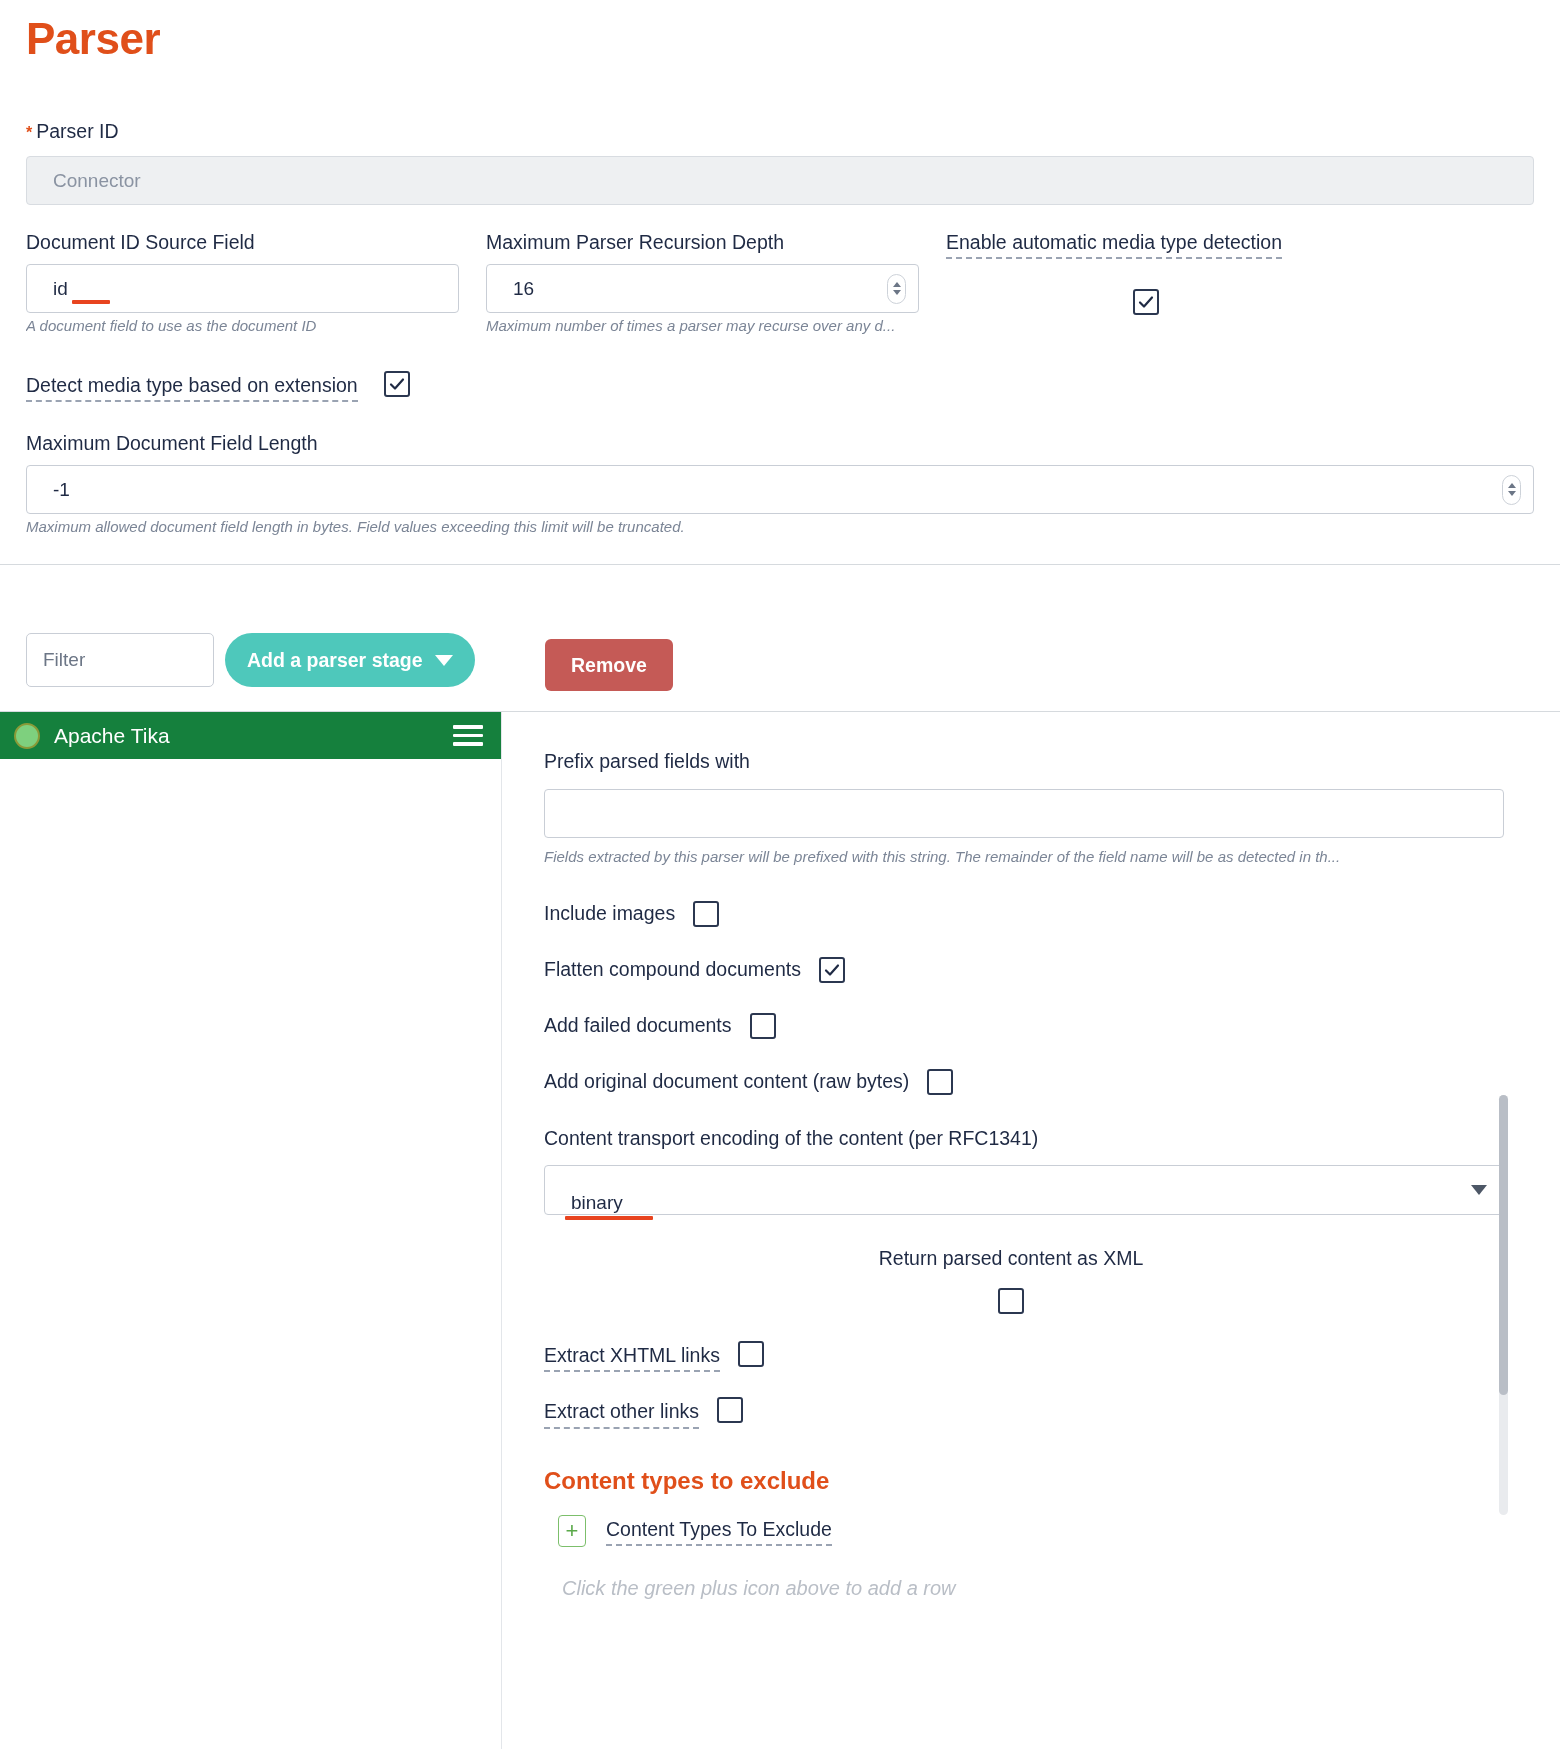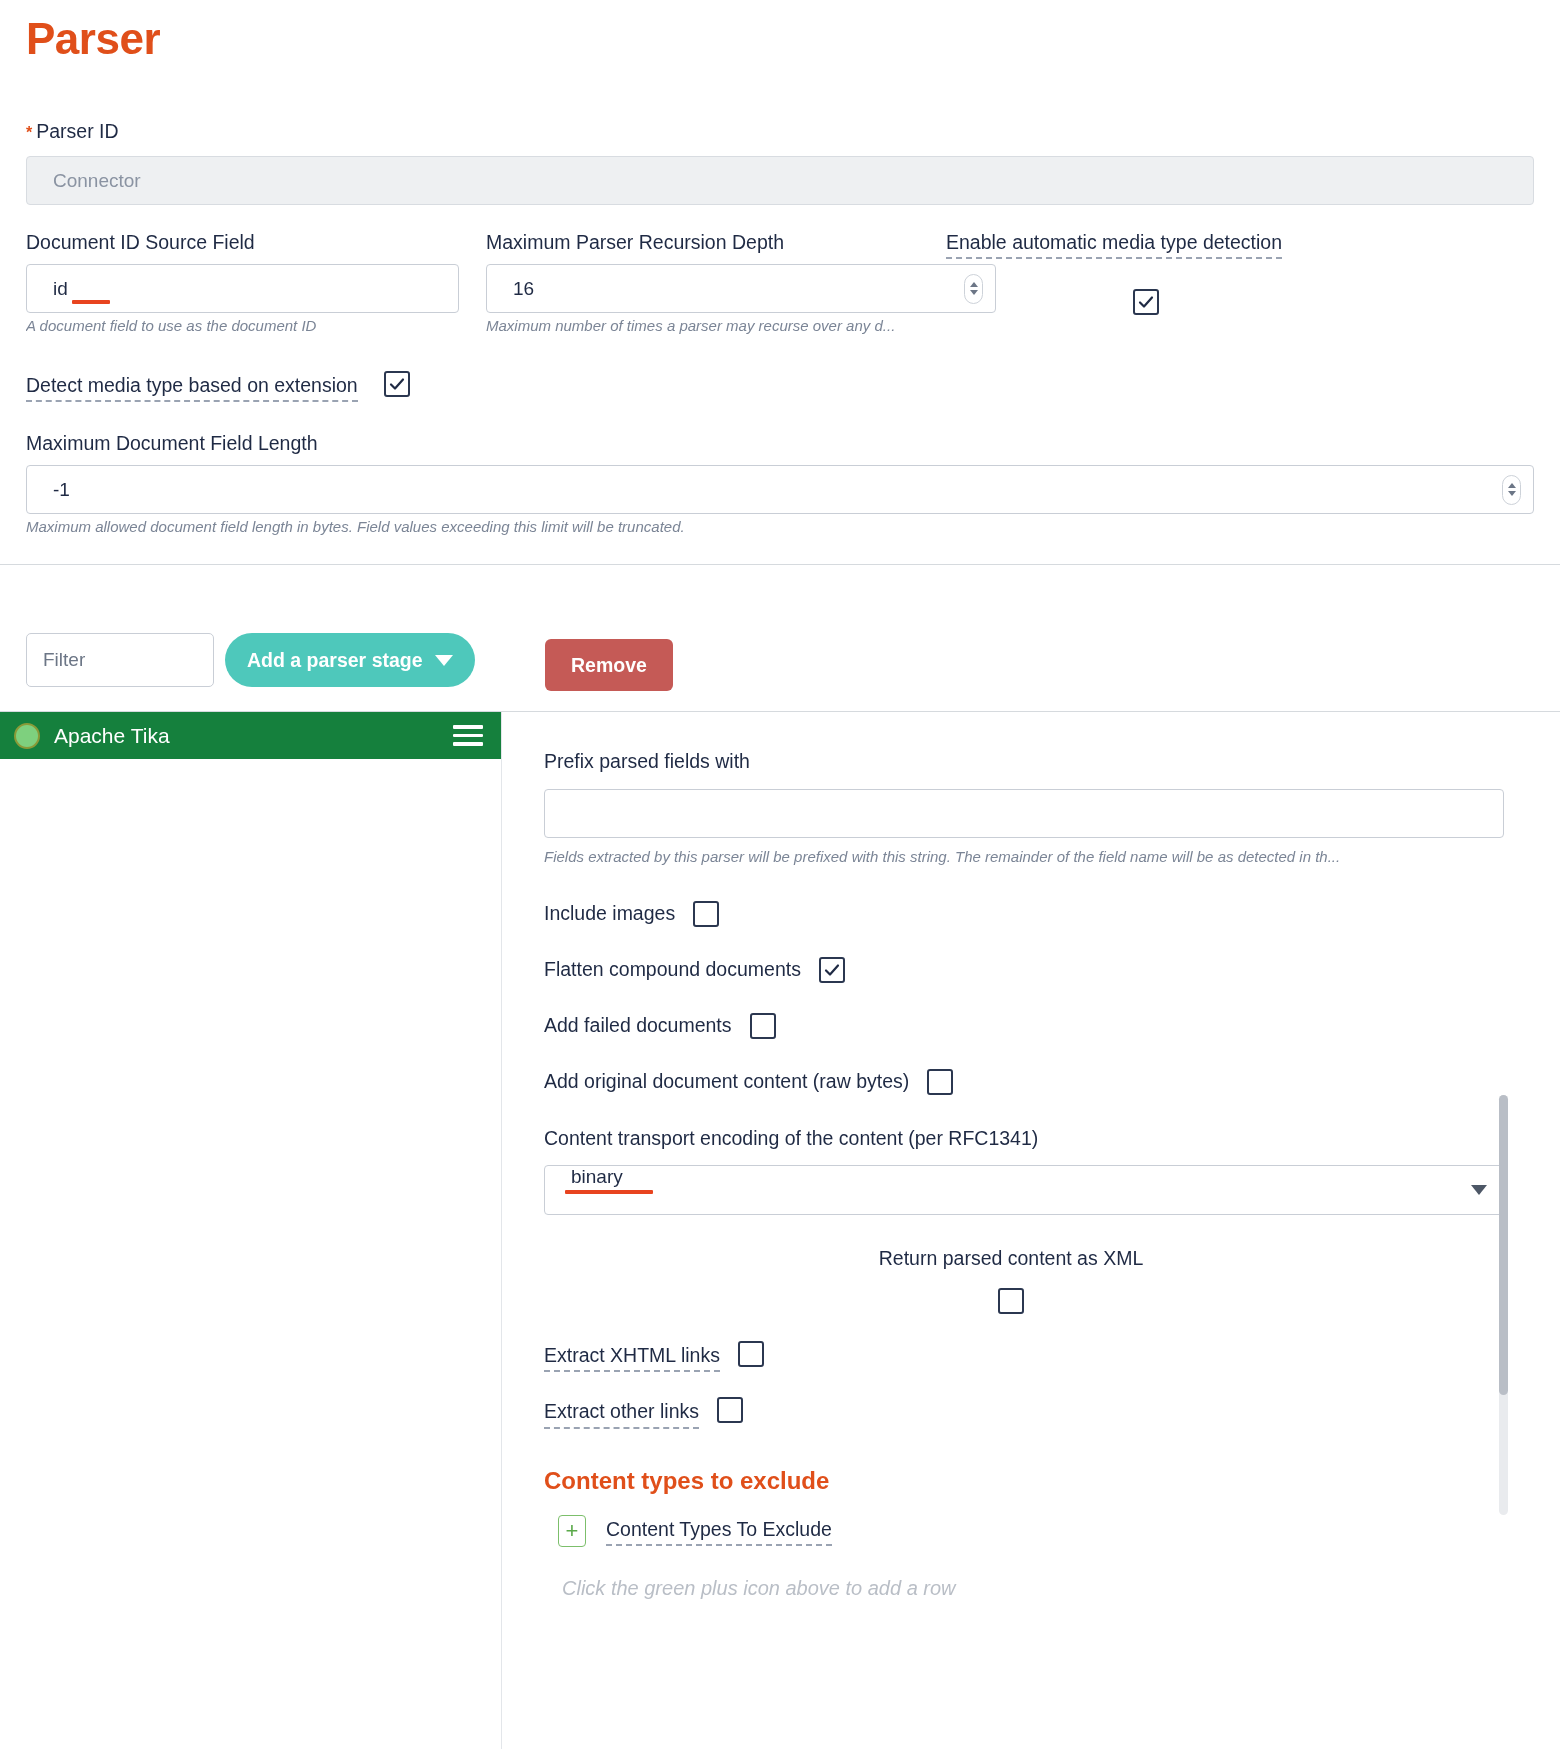--- a/index.html
+++ b/index.html
@@ -121,21 +121,21 @@
     position:absolute; left:503px; top:712px; width:1017px; height:1037px;
     background:#fff; padding:38px 42px 0 41px; overflow:hidden;
   }
   .panel-inner { position:relative; }
 
   .row-cb { display:flex; align-items:center; gap:18px; }
 
   .select {
     position:relative; width:960px; height:50px;
     border:1px solid #c9ced6; border-radius:4px; background:#fff;
-    display:flex; align-items:flex-start; padding:0 14px 0 26px;
+    display:flex; align-items:flex-end; padding:0 14px 0 26px;
     font-size:19px; cursor:pointer;
   }
   .select .caret { position:absolute; right:16px; top:50%; transform:translateY(-50%);
     width:0;height:0;border-left:8px solid transparent;border-right:8px solid transparent;border-top:10px solid #4d5766; }
 
   .sec-title { font-size:24px; font-weight:bold; color:#e04f1a; }
   .plus {
     width:28px;height:32px;border:1.6px solid #7cbf6b;border-radius:4px;
     color:#5aa94a; display:flex;align-items:center;justify-content:center;
     font-size:22px; line-height:1; background:#fff; cursor:pointer; flex:0 0 auto;
@@ -163,21 +163,21 @@
   <div class="lbl" style="position:absolute;left:26px;top:231px;">Document ID Source Field</div>
   <div style="position:absolute;left:26px;top:264px;width:433px;">
     <div class="mis-wrap" style="display:block;position:relative;">
       <input class="inp" value="id" style="">
       <span class="mis-underline" style="left:46px;top:36px;width:38px;"></span>
     </div>
   </div>
   <div class="help" style="position:absolute;left:26px;top:317px;width:433px;">A document field to use as the document ID</div>
 
   <div class="lbl" style="position:absolute;left:486px;top:231px;">Maximum Parser Recursion Depth</div>
-  <div style="position:absolute;left:486px;top:264px;width:510px;">
+  <div style="position:absolute;left:486px;top:264px;width:433px;">
     <input class="inp" value="16" style="">
     <span class="spin">
         <i class="up"></i>
         <i class="dn"></i>
       </span>
   </div>
   <div class="help" style="position:absolute;left:486px;top:317px;width:433px;">Maximum number of times a parser may recurse over any d...</div>
 
   <div style="position:absolute;left:946px;top:231px;">
     <span class="lbl dashed">Enable automatic media type detection</span>

